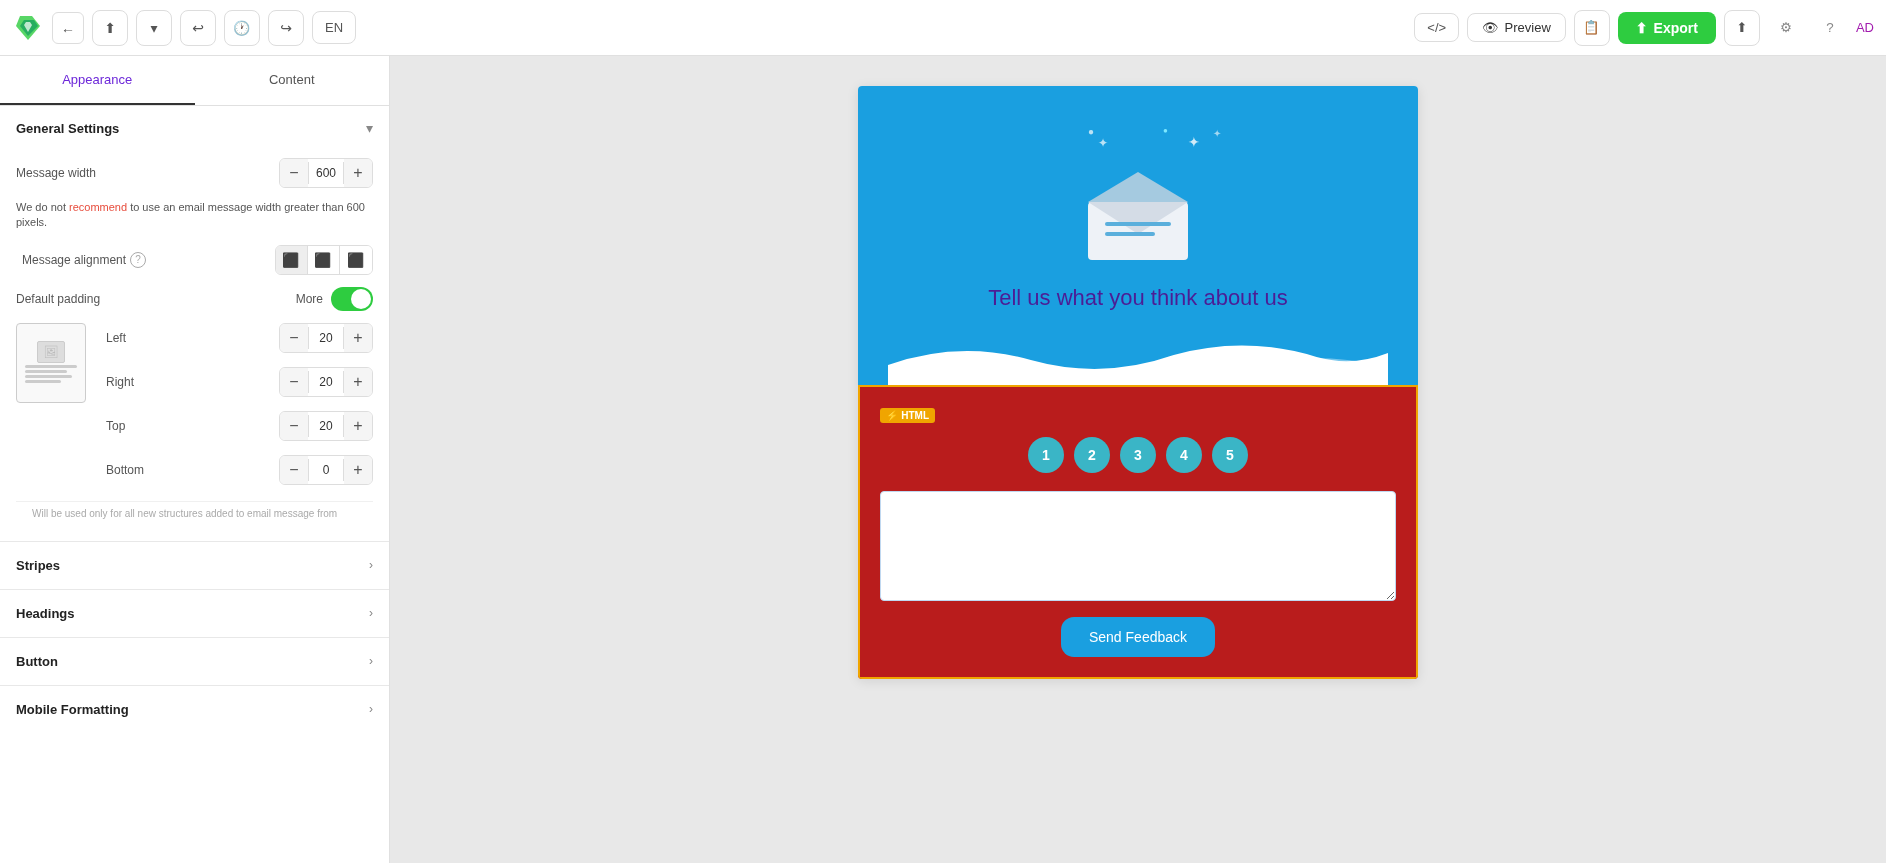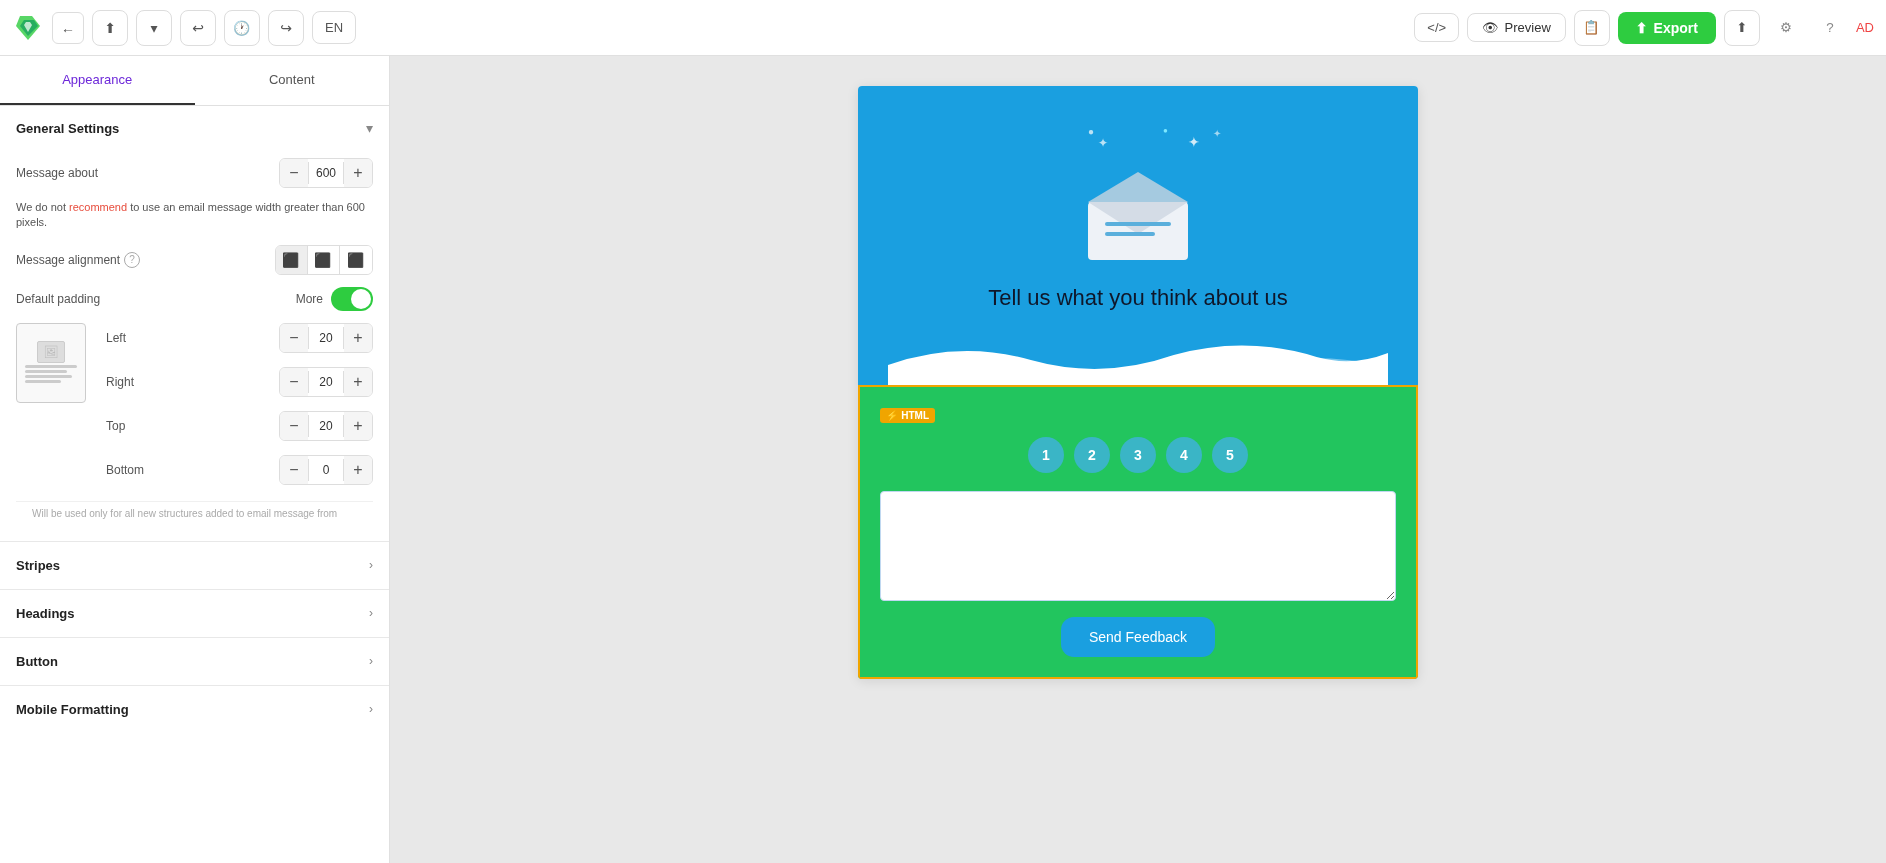--- a/index.html
+++ b/index.html
@@ -51,21 +51,21 @@
     }
     .topbar-share-btn {
       width: 36px; height: 36px; border: 1px solid #ddd; border-radius: 8px;
       background: #fff; cursor: pointer; display: flex; align-items: center; justify-content: center;
       color: #555;
     }
     .topbar-settings-btn, .topbar-help-btn {
       width: 36px; height: 36px; border: none; background: transparent;
       cursor: pointer; display: flex; align-items: center; justify-content: center; color: #888;
     }
-    .topbar-ad { font-size: 13px; color: #ef4444; font-weight: 500; }
+    .topbar-ad { font-size: 13px; color: #a21caf; font-weight: 500; }
 
     
     .main-layout {
       display: flex; margin-top: 56px; height: calc(100vh - 56px);
     }
 
     
     .left-panel {
       width: 390px; min-width: 390px; background: #fff; border-right: 1px solid #e0e0e0;
       display: flex; flex-direction: column; overflow: hidden;
@@ -98,21 +98,21 @@
     .section-header-title { font-size: 13px; font-weight: 600; color: #222; }
     .section-header-chevron { color: #888; font-size: 14px; }
 
     .settings-body { padding: 8px 16px 16px; }
 
     .setting-row {
       display: flex; align-items: center; justify-content: space-between;
       margin-bottom: 12px;
     }
     .setting-label { font-size: 12px; color: #555; }
-    .setting-label-with-help { display: flex; align-items: center; gap: 4px; }
+    .setting-label-with-help { display: flex; align-items: center; gap: 4px; margin-left: 6px; }
     .help-icon {
       width: 16px; height: 16px; border-radius: 50%; border: 1px solid #aaa;
       display: flex; align-items: center; justify-content: center;
       font-size: 10px; color: #aaa; cursor: pointer;
     }
 
     .number-stepper {
       display: flex; align-items: center; gap: 0;
       border: 1px solid #ddd; border-radius: 6px; overflow: hidden;
     }
@@ -207,29 +207,29 @@
       width: 560px; background: #fff; border-radius: 4px;
       box-shadow: 0 2px 12px rgba(0,0,0,0.1); overflow: hidden;
     }
 
     
     .email-hero {
       background: #1a9fe0; padding: 40px 30px 0; text-align: center; position: relative;
       overflow: hidden;
     }
     .hero-title {
-      color: #0f172a; font-size: 22px; font-weight: 400; margin-bottom: 24px;
+      color: #4c1d95; font-size: 22px; font-weight: 400; margin-bottom: 24px;
     }
     .hero-wave {
       width: 100%; height: 50px; position: relative; overflow: hidden;
     }
 
     
     .email-html-block {
-      border: 2px solid #f0a500; padding: 20px; background: #22c55e;
+      border: 2px solid #f0a500; padding: 20px; background: #b91c1c;
     }
     .html-block-label {
       background: #f0a500; color: #fff; font-size: 10px; font-weight: 600;
       padding: 2px 6px; border-radius: 3px; display: inline-flex; align-items: center;
       gap: 4px; margin-bottom: 14px;
     }
     .rating-circles {
       display: flex; justify-content: center; gap: 10px; margin-bottom: 18px;
     }
     .rating-circle {
@@ -334,21 +334,21 @@
     <div class="panel-content">
 
       <div class="section-header">
         <span class="section-header-title">General Settings</span>
         <span class="section-header-chevron">▾</span>
       </div>
 
       <div class="settings-body">
 
         <div class="setting-row">
-          <span class="setting-label">Message about</span>
+          <span class="setting-label">Message width</span>
           <div class="number-stepper">
             <button class="stepper-btn">−</button>
             <input class="stepper-val" value="600" style="">
             <button class="stepper-btn">+</button>
           </div>
         </div>
 
         <p class="warning-text">
           We do not <span style="color:#e74c3c">recommend</span> to use an email message width greater than 600 pixels.
         </p>

